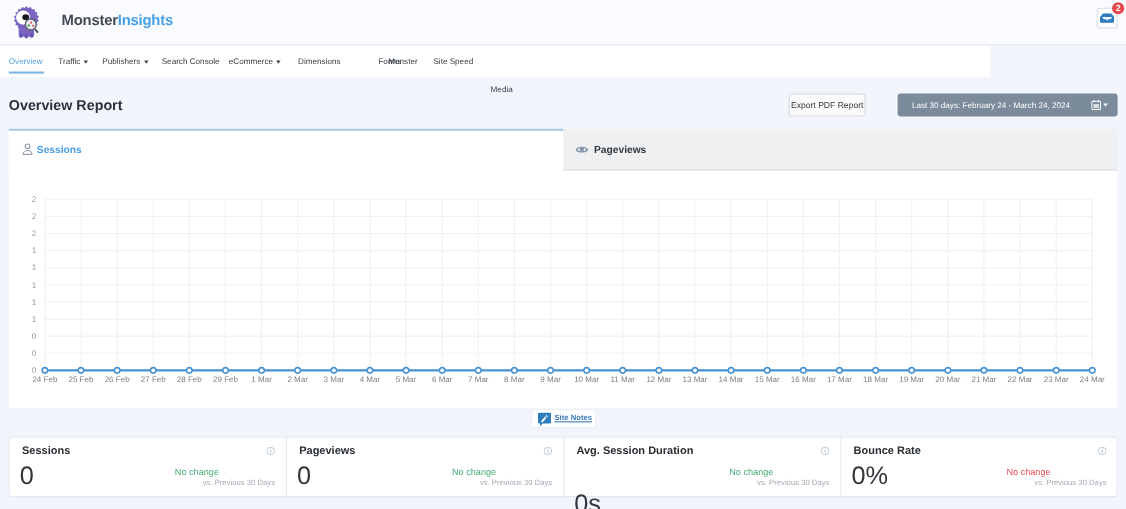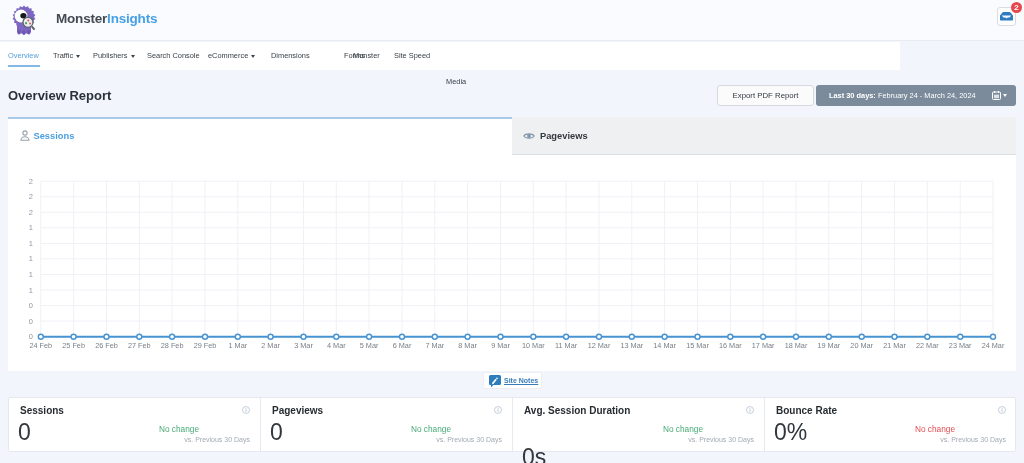--- a/index.html
+++ b/index.html
@@ -8,23 +8,23 @@
 .logotext{left:40px;top:11px;font-size:13.5px;font-weight:bold;color:#434a52;letter-spacing:-0.2px;padding-left:16px;}
 .logotext b{color:#47a0e4;}
 .iconbtn{left:997px;top:7px;width:19px;height:19px;background:#fdfdfe;border:1px solid #d9dce3;border-radius:3px;}
 .badge{left:1011px;top:2px;width:11px;height:11px;border-radius:50%;background:#e5484d;color:#fff;font-size:8px;font-weight:bold;text-align:center;line-height:11px;}
 .nav{left:0;top:42px;width:900px;height:28px;background:#ffffff;text-decoration:underline;}
 .nav a{position:absolute;top:9px;font-size:7.4px;color:#363d44;text-decoration:none;white-space:nowrap;}
 .nav a.active{color:#55a1dd;}
 .caret{display:inline-block;width:0;height:0;border-left:2.6px solid transparent;border-right:2.6px solid transparent;border-top:3.2px solid #3c434a;margin-left:3px;vertical-align:0.5px;}
 .underline{left:8px;top:65px;width:32px;height:2px;background:#84b7e3;}
 .h1{left:8px;top:88px;font-size:13px;font-weight:bold;color:#2b3138;}
-.exportbtn{left:717px;top:85px;width:97px;height:21px;background:#fbfbfc;border:1px solid #d6d9df;border-radius:3px;font-size:7.8px;color:#33383e;text-align:center;line-height:19px;}
+.exportbtn{left:717px;top:85px;width:70px;height:21px;background:#fbfbfc;border:1px solid #d6d9df;border-radius:3px;font-size:7.8px;color:#33383e;text-align:center;line-height:19px;}
 .datebtn{left:816px;top:85px;width:200px;height:21px;background:#7b8b9c;border-radius:3px;color:#fff;font-size:7.4px;line-height:21px;padding-left:13px;}
-.datebtn b{font-weight:bold;}
+.datebtn b{font-weight:normal;}
 .panel{left:8px;top:117px;width:1008px;height:254px;background:#fff;}
 .tab-sess{left:8px;top:117px;width:504px;height:38px;background:#fff;border-top:2px solid #a9cbe9;}
 .tab-page{left:512px;top:117px;width:504px;height:38px;background:#eff0f2;border-bottom:1px solid #dcdee1;}
 .tablabel{position:absolute;font-size:9.3px;font-weight:bold;}
 .sitenotes{left:483px;top:372px;width:59px;height:17px;background:#fff;border:1px solid #eceef3;border-radius:2px;}
 .sn-text{left:504px;top:377px;font-size:7px;color:#3a7ab8;text-decoration:underline;font-weight:bold;}
 .statrow{left:8px;top:397px;width:1008px;height:54.5px;background:#fff;border:1px solid #e4e8f0;border-radius:2px;}
 .sep{top:398px;width:1px;height:53px;background:#e6e9ef;}
 .stitle{top:405px;font-size:10px;font-weight:bold;color:#272c31;}
 .sval{top:419px;font-size:23px;color:#32373c;}

